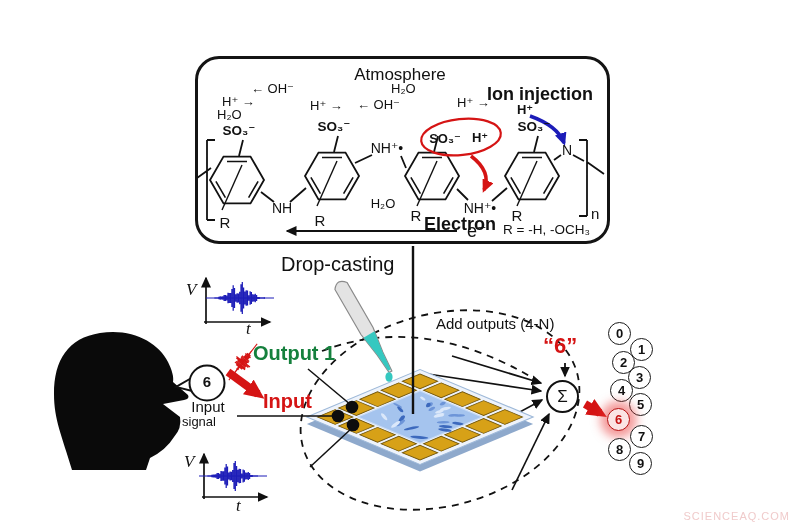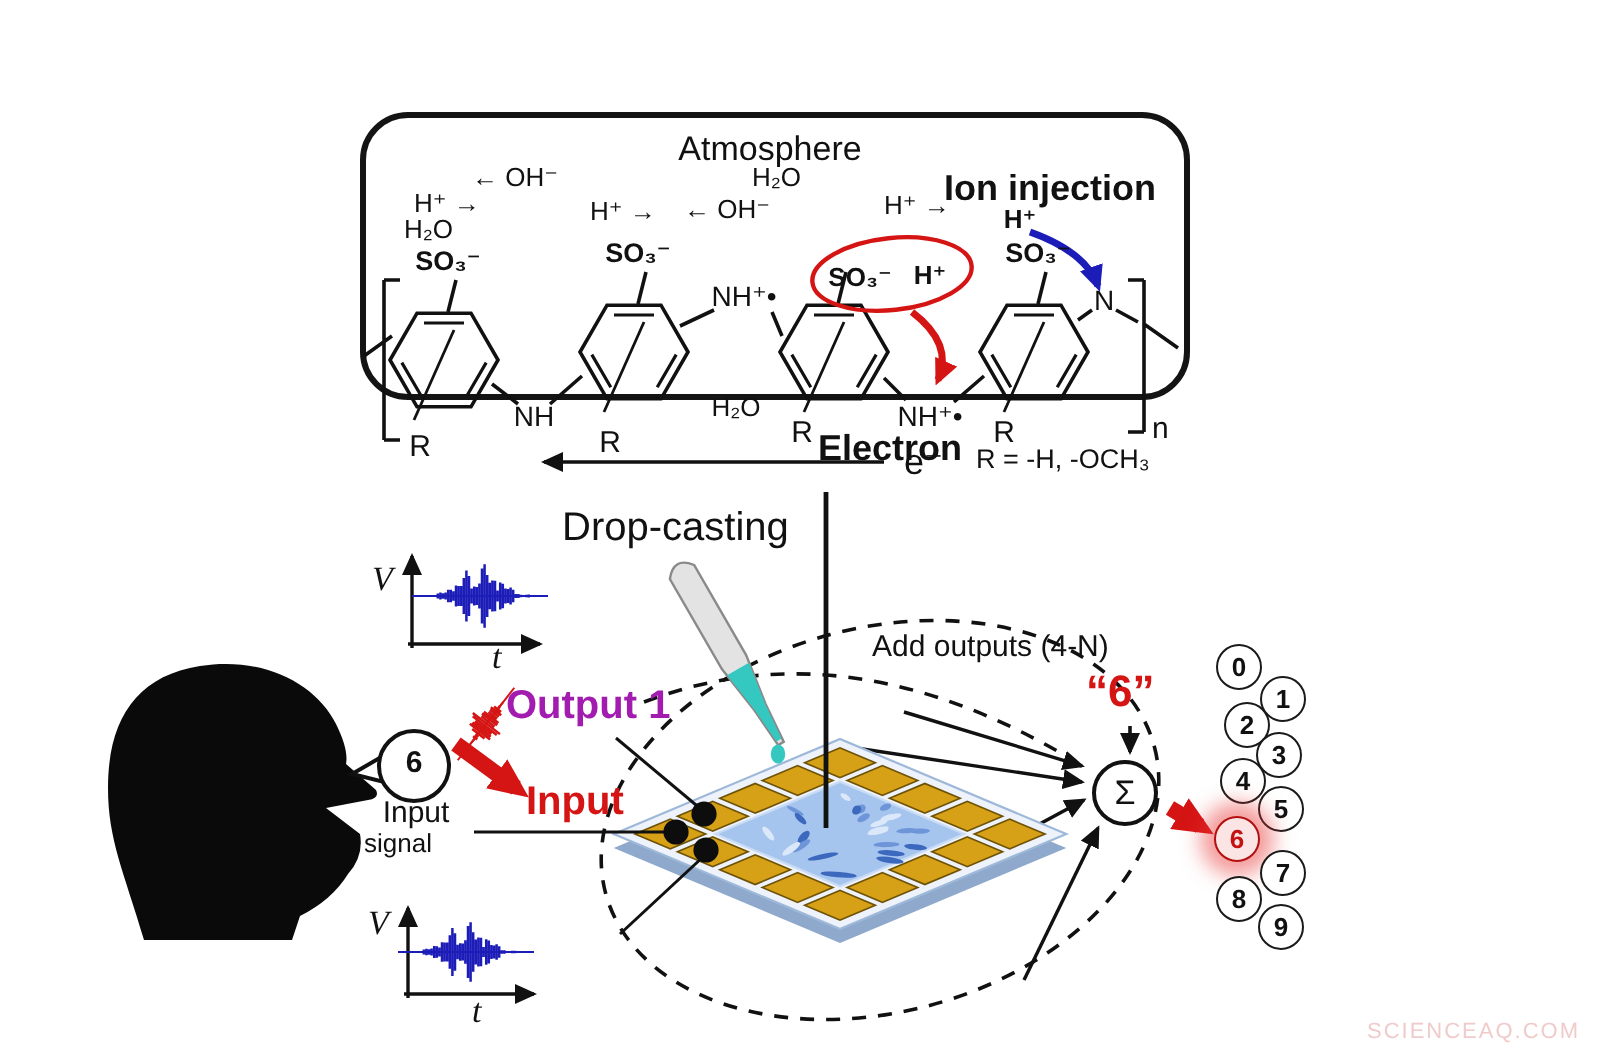--- a/index.html
+++ b/index.html
@@ -1,25 +1,25 @@
 <!DOCTYPE html>
 <html><head>
 <meta charset="utf-8">
 <style>
   html,body{margin:0;padding:0;background:#ffffff;}
   #stage{position:relative;width:800px;height:530px;background:#ffffff;overflow:hidden;
          font-family:"Liberation Sans","DejaVu Sans",sans-serif;color:#111;}
   .lbl{position:absolute;white-space:nowrap;line-height:1.05;}
   #title{left:0;right:0;top:10px;text-align:center;font-size:27px;font-weight:bold;letter-spacing:.5px;}
-  #molbox{position:absolute;left:180px;top:56px;width:415px;height:144px;
+  #molbox{position:absolute;left:195px;top:56px;width:415px;height:188px;
           border:3px solid #141414;border-radius:24px;box-sizing:border-box;}
   #chem{position:absolute;left:-3px;top:-3px;}
   svg{display:block;}
   #scene{position:absolute;left:0;top:0;}
-  .blue{color:#a21caf;}
+  .blue{color:#15803d;}
   .red{color:#d51414;}
   .b{font-weight:bold;}
   .it{font-style:italic;font-family:"Liberation Serif","DejaVu Serif",serif;}
   #drop-casting{left:281px;top:254px;font-size:20px;}
   #output1{left:253px;top:343px;font-size:20px;}
   #input-lbl{left:263px;top:391px;font-size:20px;}
   #outputN{left:285px;top:466px;font-size:20px;}
   #add-outputs{left:436px;top:316px;font-size:15px;}
   #result{left:543px;top:334px;font-size:22px;}
   #vtop{left:186px;top:281px;font-size:17px;} #ttop{left:246px;top:320px;font-size:17px;}

